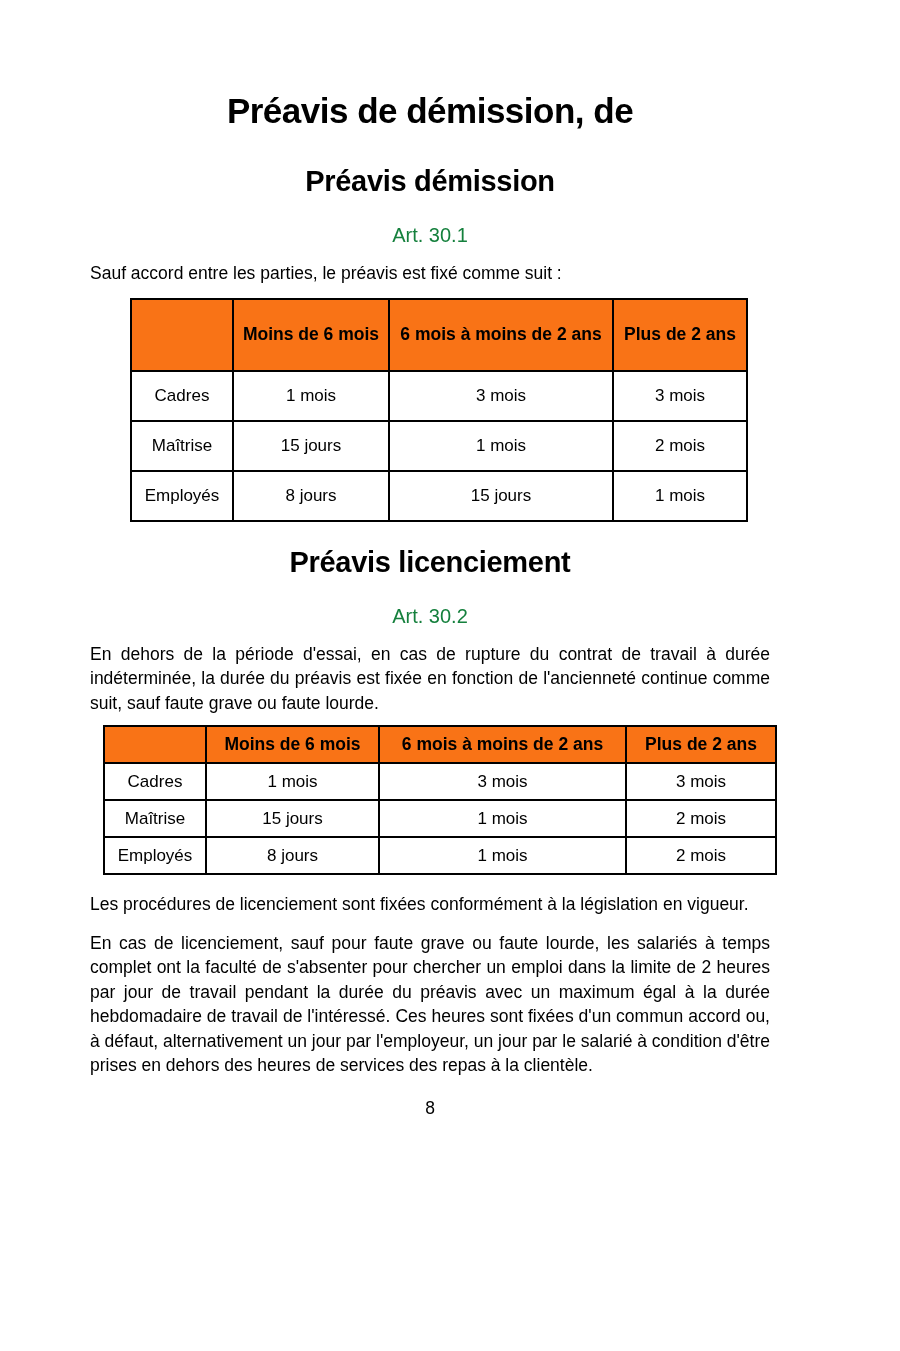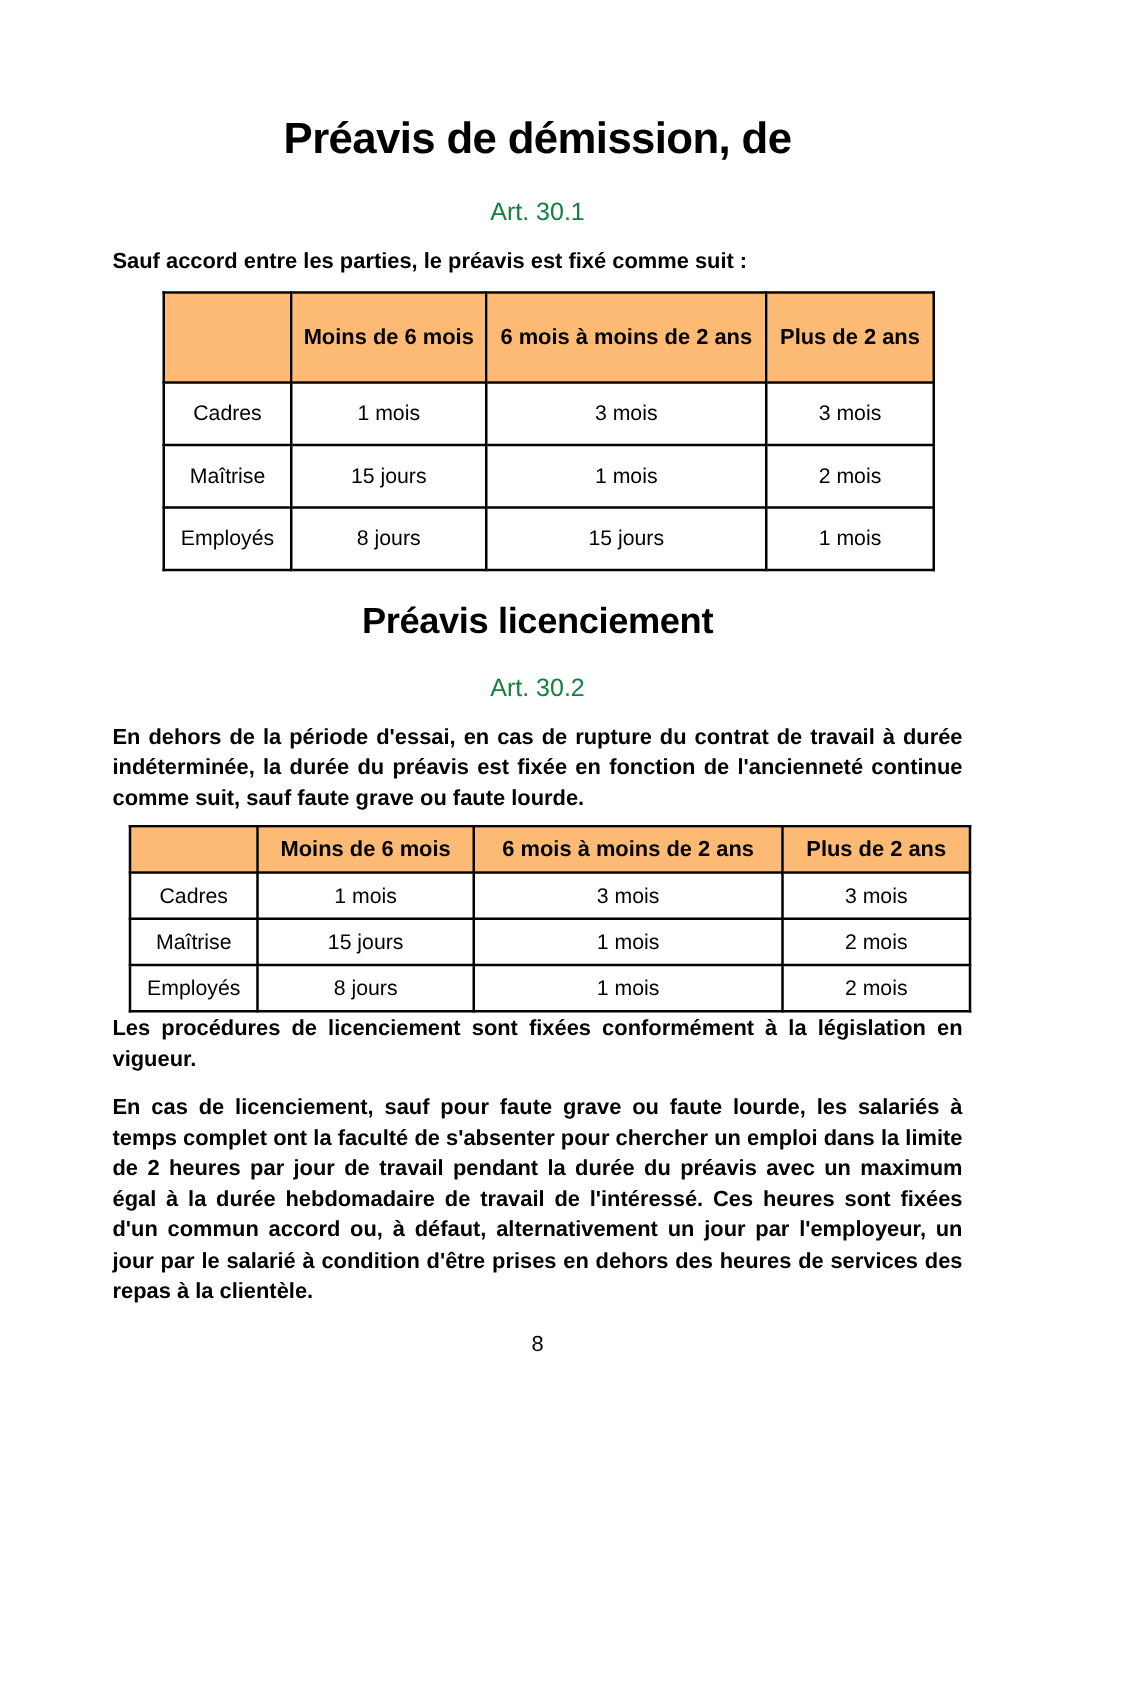--- a/index.html
+++ b/index.html
@@ -36,62 +36,62 @@
     font-size: 20px;
     color: #15803d;
     text-align: center;
     margin-top: 26px;
   }
   .para {
     font-size: 17.5px;
     line-height: 24.5px;
     text-align: justify;
     margin-top: 14px;
-    font-weight: bold;
   }
   .para.intro { text-align: left; }
   table.t {
     border-collapse: collapse;
     font-size: 17px;
     table-layout: fixed;
   }
   table.t th, table.t td {
     border: 2px solid #000000;
     text-align: center;
     vertical-align: middle;
     padding: 2px 4px;
     overflow: hidden;
   }
   table.t th {
-    background: #fdba74;
+    background: #f97316;
     font-weight: bold;
     font-size: 17.5px;
     line-height: 23px;
   }
   table.t1 { margin: 12px 0 0 40px; width: 616px; }
   table.t1 th { height: 72px; }
   table.t1 td { height: 50px; }
   table.t2 { margin: 10px 0 0 13px; width: 672px; }
   table.t2 th { height: 37px; }
   table.t2 td { height: 37px; }
   .note { margin-top: 13px; }
-  .para-after-table { margin-top: 0; }
+  .para-after-table { margin-top: 17px; }
   .page-number {
     font-size: 17.5px;
     text-align: center;
     margin-top: 20px;
   }
 </style>
 </head>
 <body>
 
 <div class="page">
 
   <h1 class="doc-title"><span>Préavis de démission, de</span><br></h1>
 
+  <h2 class="section-heading heading-1">Préavis démission</h2>
 
   <div class="article-ref">Art. 30.1</div>
 
   <p class="para intro">Sauf accord entre les parties, le préavis est fixé comme suit :</p>
 
   <table class="t t1">
     <colgroup>
       <col style="width:102px">
         <col style="width:156px">
         <col style="width:224px">

